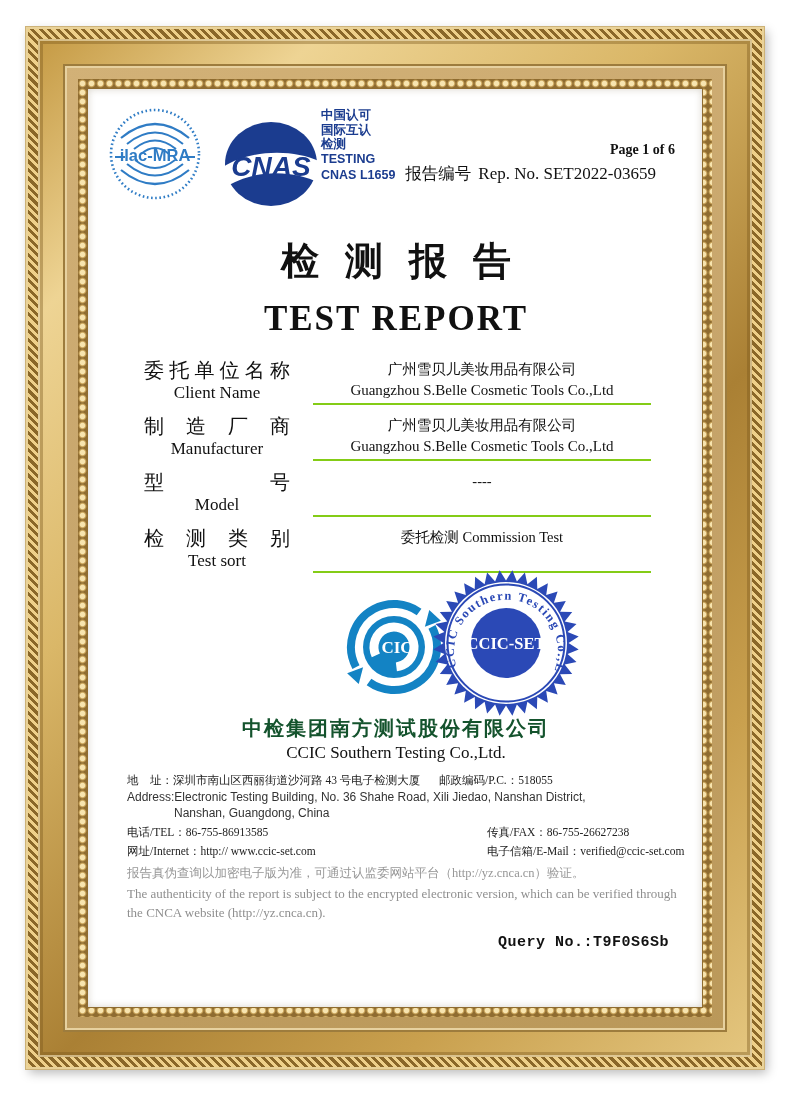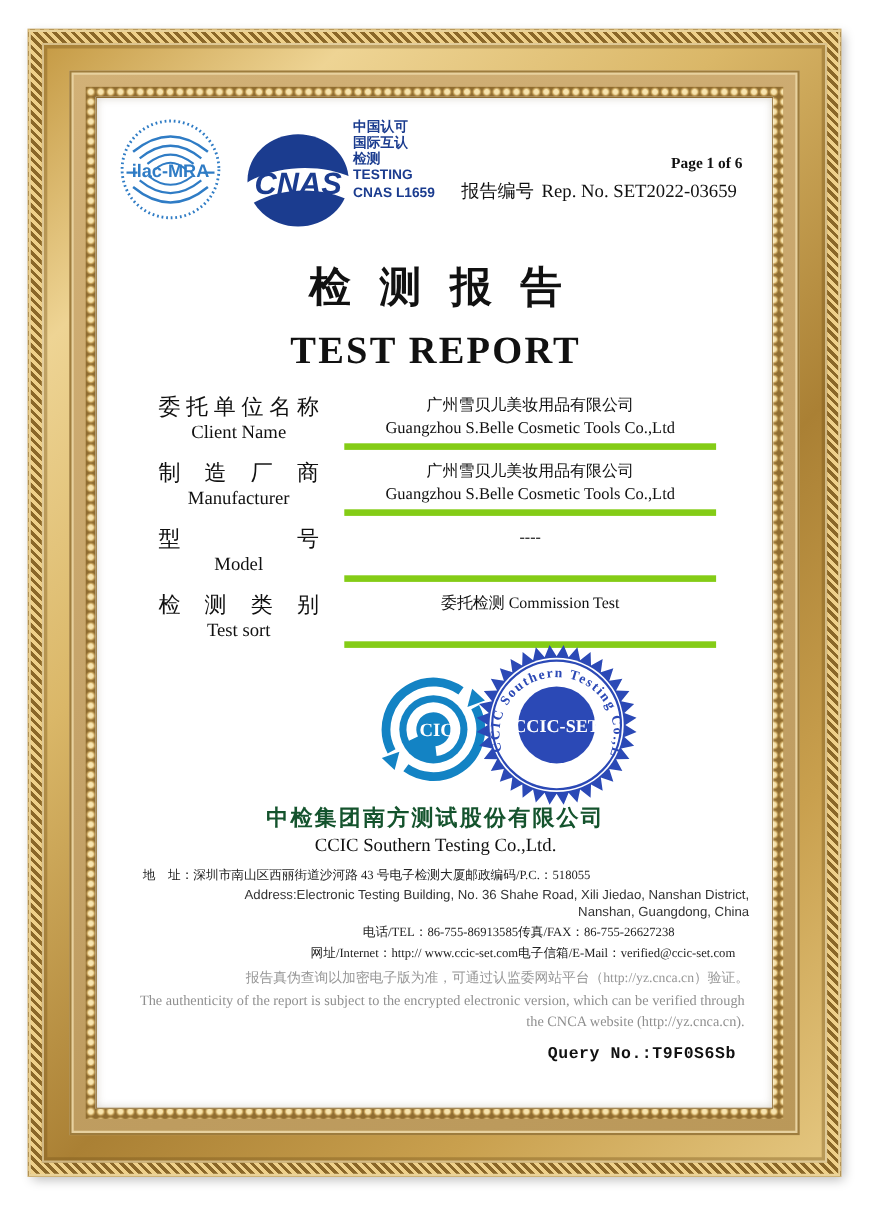--- a/index.html
+++ b/index.html
@@ -26,50 +26,50 @@
     padding:18px 20px 0 22px;color:#111;}
 
   
   .hdr{position:relative;height:96px;margin-top:2px;}
   .ilac{position:absolute;left:0;top:0;}
   .cnas{position:absolute;left:114px;top:12px;}
   .acc-block{position:absolute;left:212px;top:0;font-family:"Liberation Sans","DejaVu Sans",sans-serif;
     font-weight:bold;color:#1b3c8f;font-size:12.5px;line-height:14.5px;white-space:nowrap;}
   .rep-line{display:flex;align-items:baseline;white-space:nowrap;margin-top:1px;}
   .rep-line .code{font-family:"Liberation Sans","DejaVu Sans",sans-serif;font-weight:bold;color:#1b3c8f;font-size:12.5px;}
-  .rep-line .cnlab{font-size:16.5px;color:#111;font-weight:normal;margin-left:24px;font-family:"Liberation Serif",serif;}
+  .rep-line .cnlab{font-size:16.5px;color:#111;font-weight:normal;margin-left:10px;font-family:"Liberation Serif",serif;}
   .rep-line .repno{font-size:17px;color:#111;font-weight:normal;margin-left:7px;font-family:"Liberation Serif",serif;}
   .pageno{position:absolute;right:8px;top:22px;font-weight:bold;font-size:14px;color:#111;margin-top:12px;}
 
   
   .title-cn{margin-top:32px;text-align:center;font-size:38px;font-weight:bold;letter-spacing:26px;padding-left:26px;color:#111;}
   .title-en{margin-top:12px;text-align:center;font-size:35px;font-weight:bold;letter-spacing:2px;color:#111;}
 
   
   .fields{margin:20px 32px 0 22px;}
   .frow{display:flex;margin-bottom:10px;}
   .flabel{width:172px;flex:0 0 172px;text-align:center;}
   .flabel .cn{display:inline-block;width:146px;font-size:20px;line-height:23px;text-align:justify;text-align-last:justify;color:#111;}
   .flabel .en{display:block;font-size:17px;line-height:22px;color:#111;}
-  .fvalue{flex:1;margin-left:10px;border-bottom:6px solid #84cc16;text-align:center;height:44px;}
+  .fvalue{flex:1;margin-left:10px;border-bottom:2px solid #84cc16;text-align:center;height:44px;}
   .fvalue .cn{display:block;font-size:14.5px;line-height:21px;color:#111;}
   .fvalue .en{display:block;font-size:15px;line-height:21px;color:#111;}
 
   
   .seals{position:relative;height:128px;z-index:3;}
   .ccic-logo{position:absolute;left:235px;top:14px;}
   .set-seal{position:absolute;left:324px;top:-13px;}
 
   
   .company{text-align:center;margin-top:4px;}
   .company .cn{font-family:"Liberation Sans","DejaVu Sans",sans-serif;font-weight:bold;font-size:20px;letter-spacing:2px;color:#14532d;line-height:26px;}
   .company .en{font-size:17px;color:#111;line-height:24px;}
 
   
-  .contact{margin:7px 2px 0 2px;font-size:11.5px;color:#222;text-align:right;}
+  .contact{margin:7px 2px 0 18px;font-size:11.5px;color:#222;}
   .crow{display:flex;line-height:16px;margin-top:3px;white-space:nowrap;}
   .crow .l{flex:0 0 auto;}
   .crow.addr .l{width:312px;}
   .crow.tel .l, .crow.web .l{width:360px;}
   .addr-en{font-family:"Liberation Sans","DejaVu Sans",sans-serif;font-size:12px;color:#333;line-height:15.5px;margin-top:2px;}
   .addr-en .ind{padding-left:47px;}
   .verify-cn{margin-top:6px;color:#979797;font-size:12.5px;line-height:17px;}
   .verify-en{margin-top:3px;color:#8f8f8f;font-size:13px;line-height:18.5px;white-space:normal;padding-right:4px;}
   .queryno{text-align:right;margin:12px 14px 0 0;font-family:"Liberation Mono","DejaVu Sans Mono",monospace;font-weight:bold;font-size:15px;letter-spacing:0.5px;color:#111;}
 </style>

